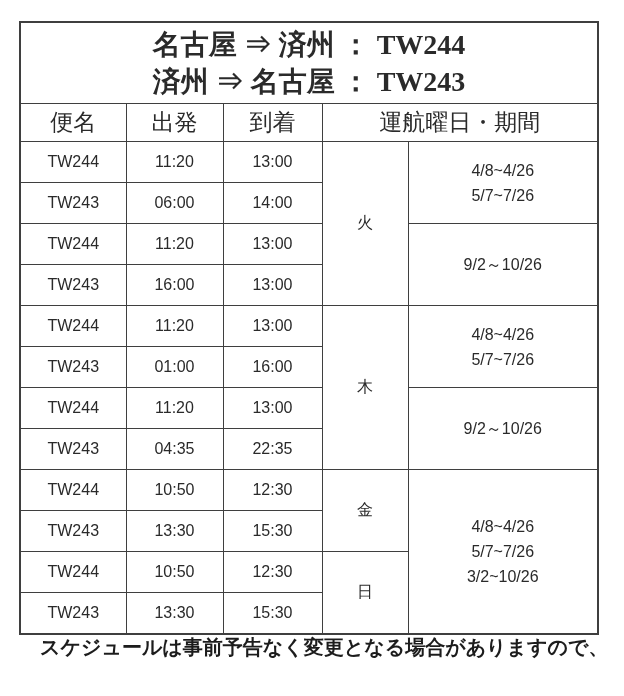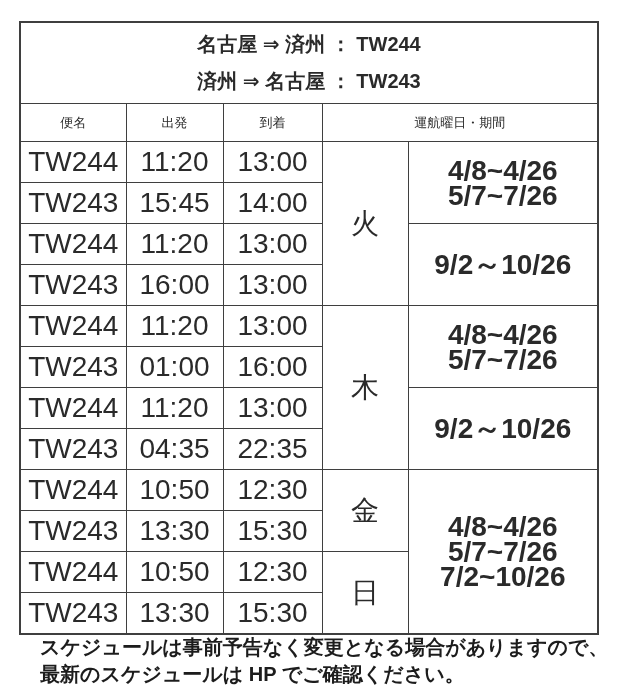--- a/index.html
+++ b/index.html
@@ -23,29 +23,30 @@
   .schedule td {
     border: 1.5px solid #3f3f3f;
     text-align: center;
     vertical-align: middle;
     padding: 0;
     overflow: hidden;
     color: #2a2a2a;
   }
   .title-cell {
     height: 80px;
-    font-size: 20px;
+    font-size: 28px;
     font-weight: bold;
     color: #222222;
+    font-family: Liberation Serif, serif;
   }
   .title-cell .title-line { line-height: 37px; }
-  .head-row td { height: 37px; font-size: 13px; }
-  .data-row td { height: 40px; font-size: 28px; }
+  .head-row td { height: 37px; font-size: 23px; }
+  .data-row td { height: 40px; font-size: 16px; }
   .day-cell { font-size: 21px; }
-  .period-cell { font-size: 20px; font-weight: bold; }
+  .period-cell { font-size: 20px; }
   .period-cell .period-line { line-height: 25px; }
   .footer {
     position: absolute;
     left: 40px;
     top: 634px;
     font-size: 20px;
     font-weight: bold;
     line-height: 27px;
     color: #1c1c1c;
     white-space: nowrap;
@@ -81,21 +82,21 @@
       <td>11:20</td>
       <td>13:00</td>
       <td class="day-cell" rowspan="4">火</td>
       <td class="period-cell" rowspan="2">
         <div class="period-line">4/8~4/26</div>
         <div class="period-line">5/7~7/26</div>
       </td>
     </tr>
     <tr class="data-row">
       <td>TW243</td>
-      <td>15:45</td>
+      <td>06:00</td>
       <td>14:00</td>
     </tr>
     <tr class="data-row">
       <td>TW244</td>
       <td>11:20</td>
       <td>13:00</td>
       <td class="period-cell" rowspan="2">
         <div class="period-line">9/2～10/26</div>
       </td>
     </tr>
@@ -135,21 +136,21 @@
     </tr>
 
     <tr class="data-row">
       <td>TW244</td>
       <td>10:50</td>
       <td>12:30</td>
       <td class="day-cell" rowspan="2">金</td>
       <td class="period-cell" rowspan="4">
         <div class="period-line">4/8~4/26</div>
         <div class="period-line">5/7~7/26</div>
-        <div class="period-line">7/2~10/26</div>
+        <div class="period-line">3/2~10/26</div>
       </td>
     </tr>
     <tr class="data-row">
       <td>TW243</td>
       <td>13:30</td>
       <td>15:30</td>
     </tr>
     <tr class="data-row">
       <td>TW244</td>
       <td>10:50</td>
@@ -159,14 +160,13 @@
     <tr class="data-row">
       <td>TW243</td>
       <td>13:30</td>
       <td>15:30</td>
     </tr>
   </tbody>
 </table>
 
 <div class="footer">
   <div>スケジュールは事前予告なく変更となる場合がありますので、</div>
-  <div>最新のスケジュールは HP でご確認ください。</div>
 </div>
 
 </body></html>

